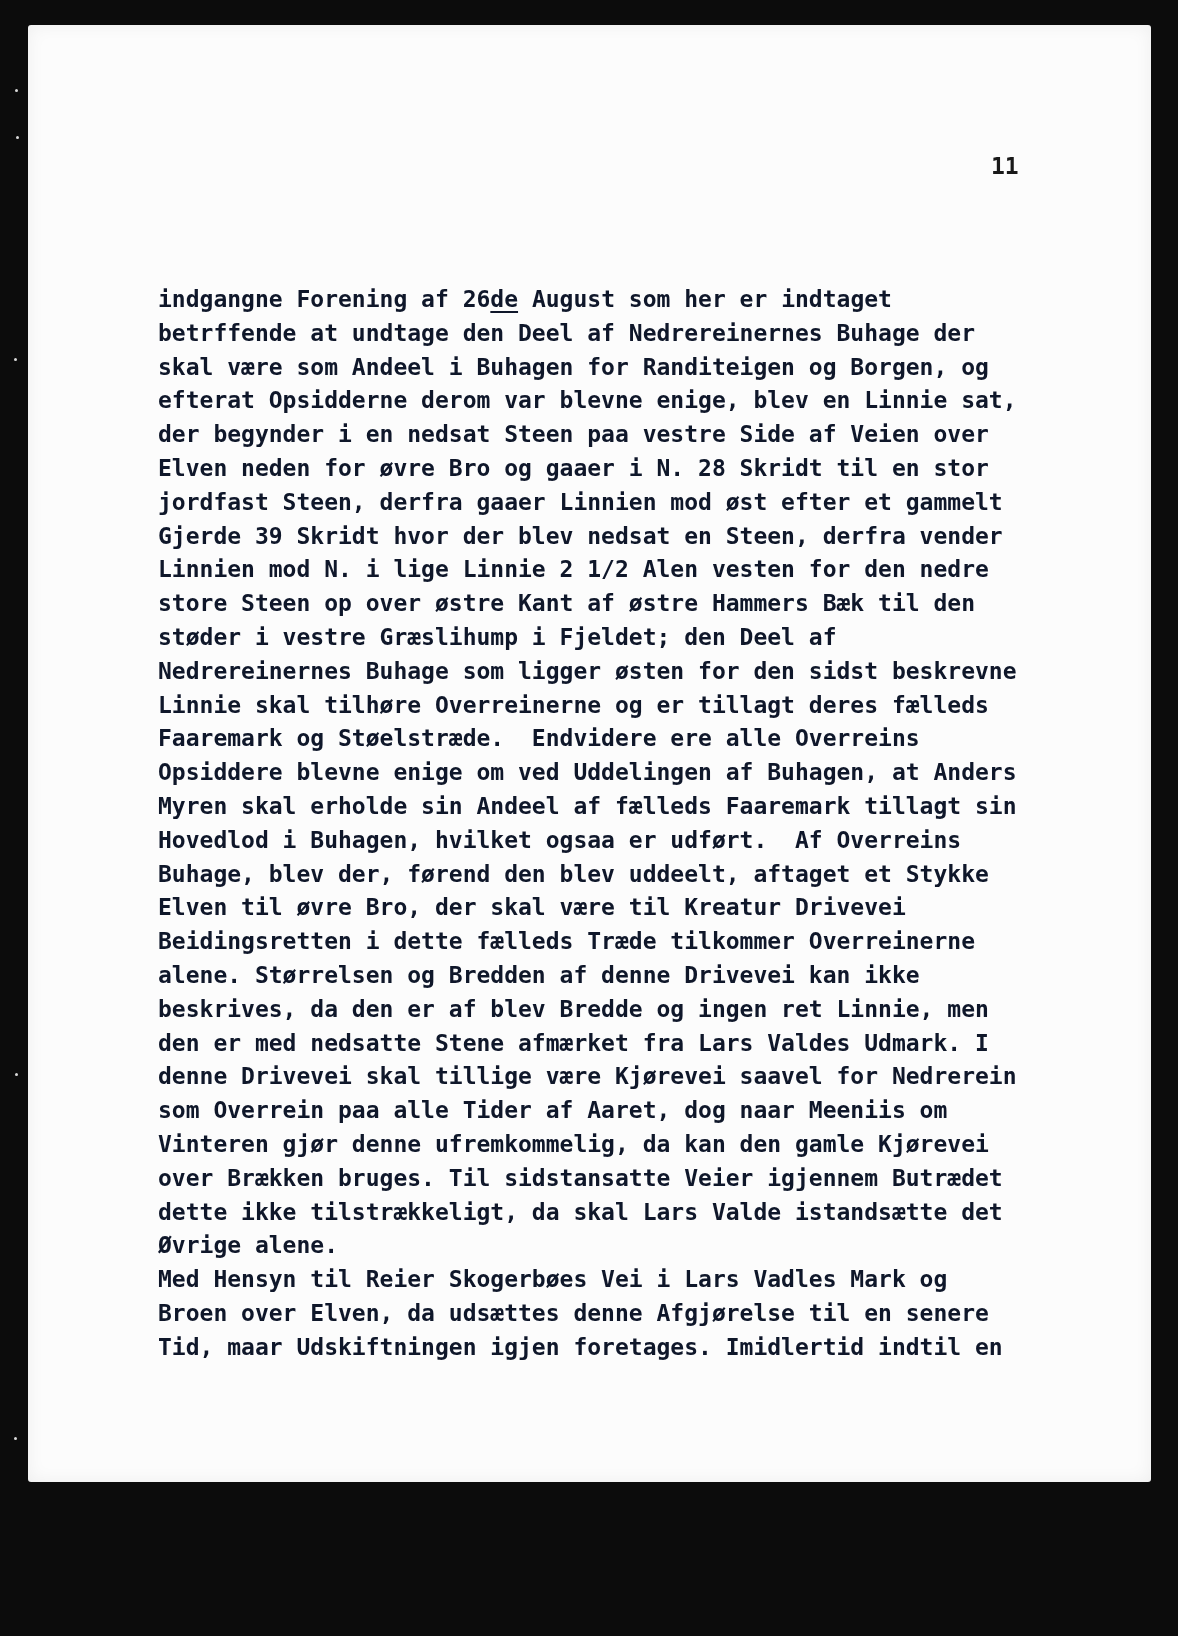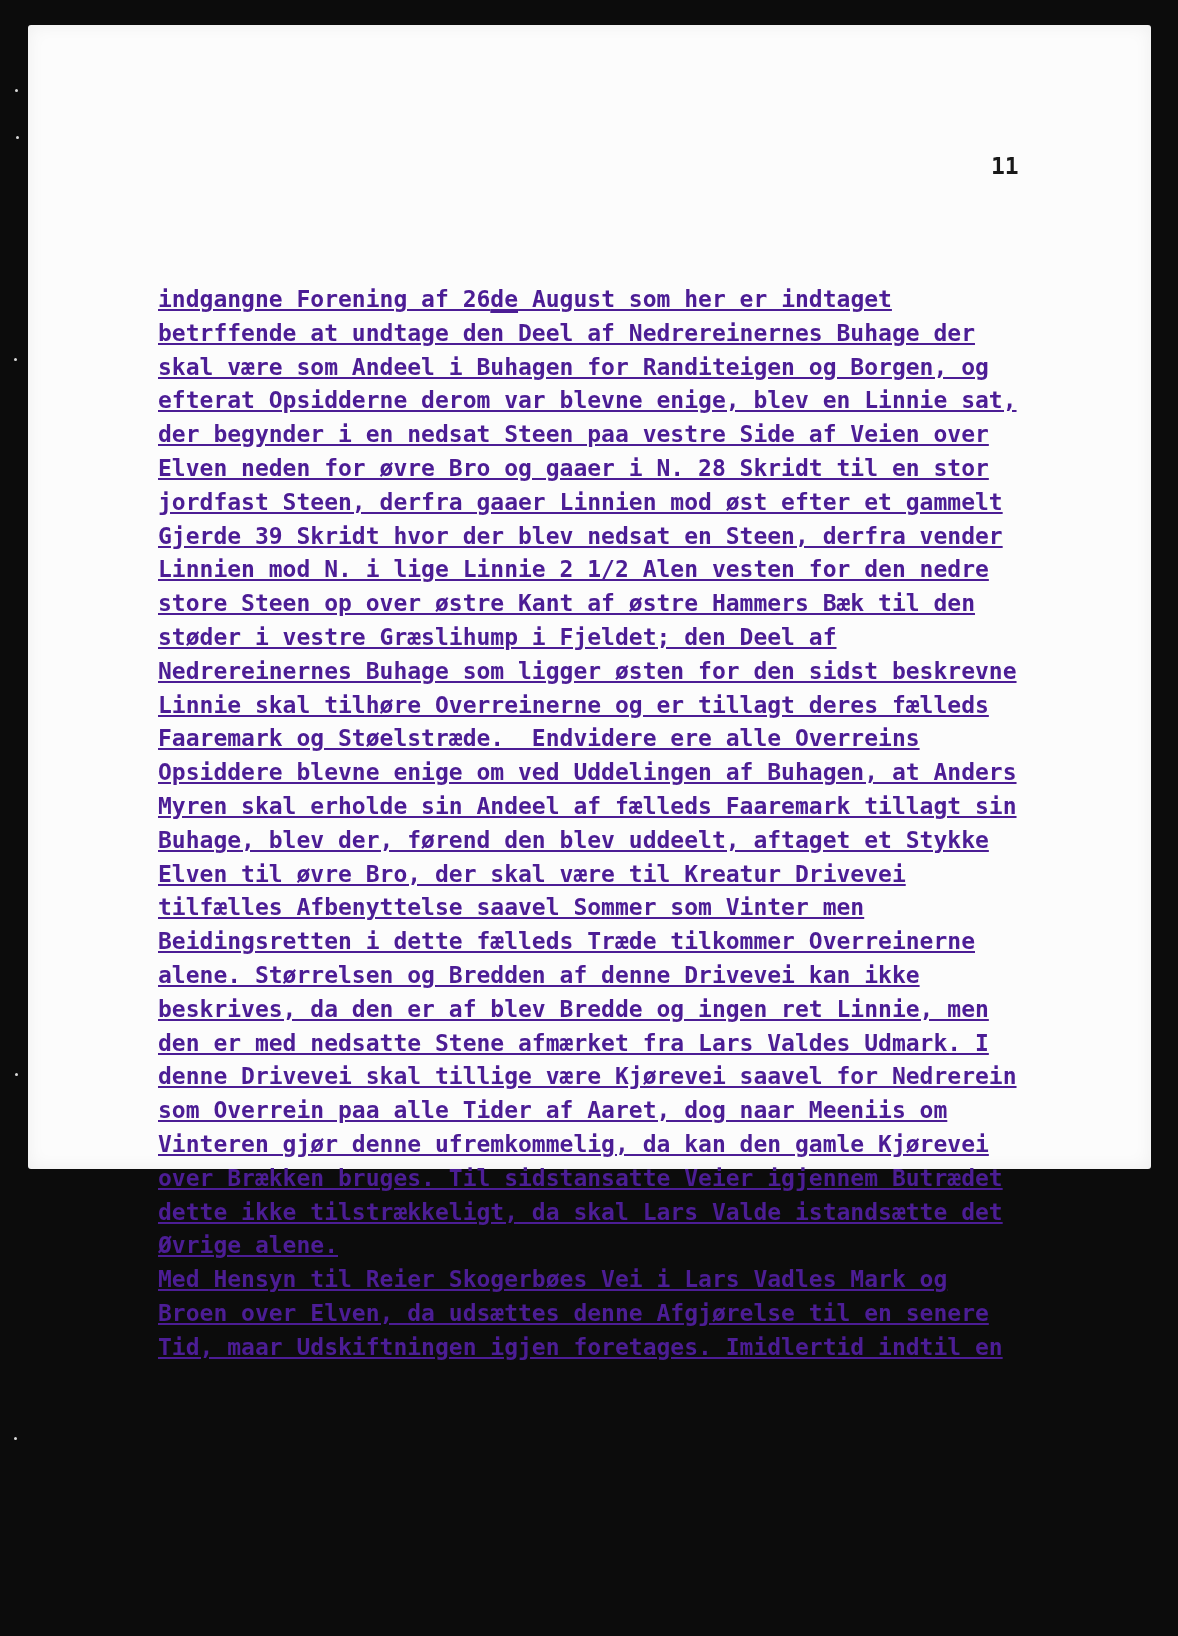--- a/index.html
+++ b/index.html
@@ -17,44 +17,43 @@
   .scan-frame {
     position: absolute;
     inset: 0;
     background: #0c0c0c;
   }
   .page {
     position: absolute;
     left: 28px;
     top: 25px;
     width: 1123px;
-    height: 1144px;
+    height: 1457px;
     background: #fcfcfc;
     border-radius: 3px;
     box-shadow: inset 0 0 18px rgba(0,0,0,0.06);
   }
   .page-number {
     position: absolute;
     left: 963px;
     top: 130px;
     font-size: 23px;
     line-height: 23px;
     font-weight: bold;
     color: #191919;
   }
   .text-block {
     position: absolute;
     left: 130px;
     top: 258px;
     font-size: 23px;
     line-height: 33.8px;
     font-weight: bold;
-    color: #4c1d95;
+    color: #0f172a;
     letter-spacing: 0;
-    text-decoration: underline;
   }
   .line {
     white-space: pre;
   }
   .u {
     text-decoration: underline;
     text-underline-offset: 4px;
     text-decoration-thickness: 2px;
   }
   .speck {
@@ -81,23 +80,23 @@
         <div class="line"><span>jordfast Steen, derfra gaaer Linnien mod øst efter et gammelt</span></div>
         <div class="line"><span>Gjerde 39 Skridt hvor der blev nedsat en Steen, derfra vender</span></div>
         <div class="line"><span>Linnien mod N. i lige Linnie 2 1/2 Alen vesten for den nedre</span></div>
         <div class="line"><span>store Steen op over østre Kant af østre Hammers Bæk til den</span></div>
         <div class="line"><span>støder i vestre Græslihump i Fjeldet; den Deel af</span></div>
         <div class="line"><span>Nedrereinernes Buhage som ligger østen for den sidst beskrevne</span></div>
         <div class="line"><span>Linnie skal tilhøre Overreinerne og er tillagt deres fælleds</span></div>
         <div class="line"><span>Faaremark og Støelstræde.  Endvidere ere alle Overreins</span></div>
         <div class="line"><span>Opsiddere blevne enige om ved Uddelingen af Buhagen, at Anders</span></div>
         <div class="line"><span>Myren skal erholde sin Andeel af fælleds Faaremark tillagt sin</span></div>
+        <div class="line"><span>Hovedlod i Buhagen, hvilket ogsaa er udført.  Af Overreins</span></div>
         <div class="line"><span>Buhage, blev der, førend den blev uddeelt, aftaget et Stykke</span></div>
         <div class="line"><span>Elven til øvre Bro, der skal være til Kreatur Drivevei</span></div>
-        <div class="line"><span>tilfælles Afbenyttelse saavel Sommer som Vinter men</span></div>
         <div class="line"><span>Beidingsretten i dette fælleds Træde tilkommer Overreinerne</span></div>
         <div class="line"><span>alene. Størrelsen og Bredden af denne Drivevei kan ikke</span></div>
         <div class="line"><span>beskrives, da den er af blev Bredde og ingen ret Linnie, men</span></div>
         <div class="line"><span>den er med nedsatte Stene afmærket fra Lars Valdes Udmark. I</span></div>
         <div class="line"><span>denne Drivevei skal tillige være Kjørevei saavel for Nedrerein</span></div>
         <div class="line"><span>som Overrein paa alle Tider af Aaret, dog naar Meeniis om</span></div>
         <div class="line"><span>Vinteren gjør denne ufremkommelig, da kan den gamle Kjørevei</span></div>
         <div class="line"><span>over Brækken bruges. Til sidstansatte Veier igjennem Butrædet</span></div>
         <div class="line"><span>dette ikke tilstrækkeligt, da skal Lars Valde istandsætte det</span></div>
         <div class="line"><span>Øvrige alene.</span></div>

